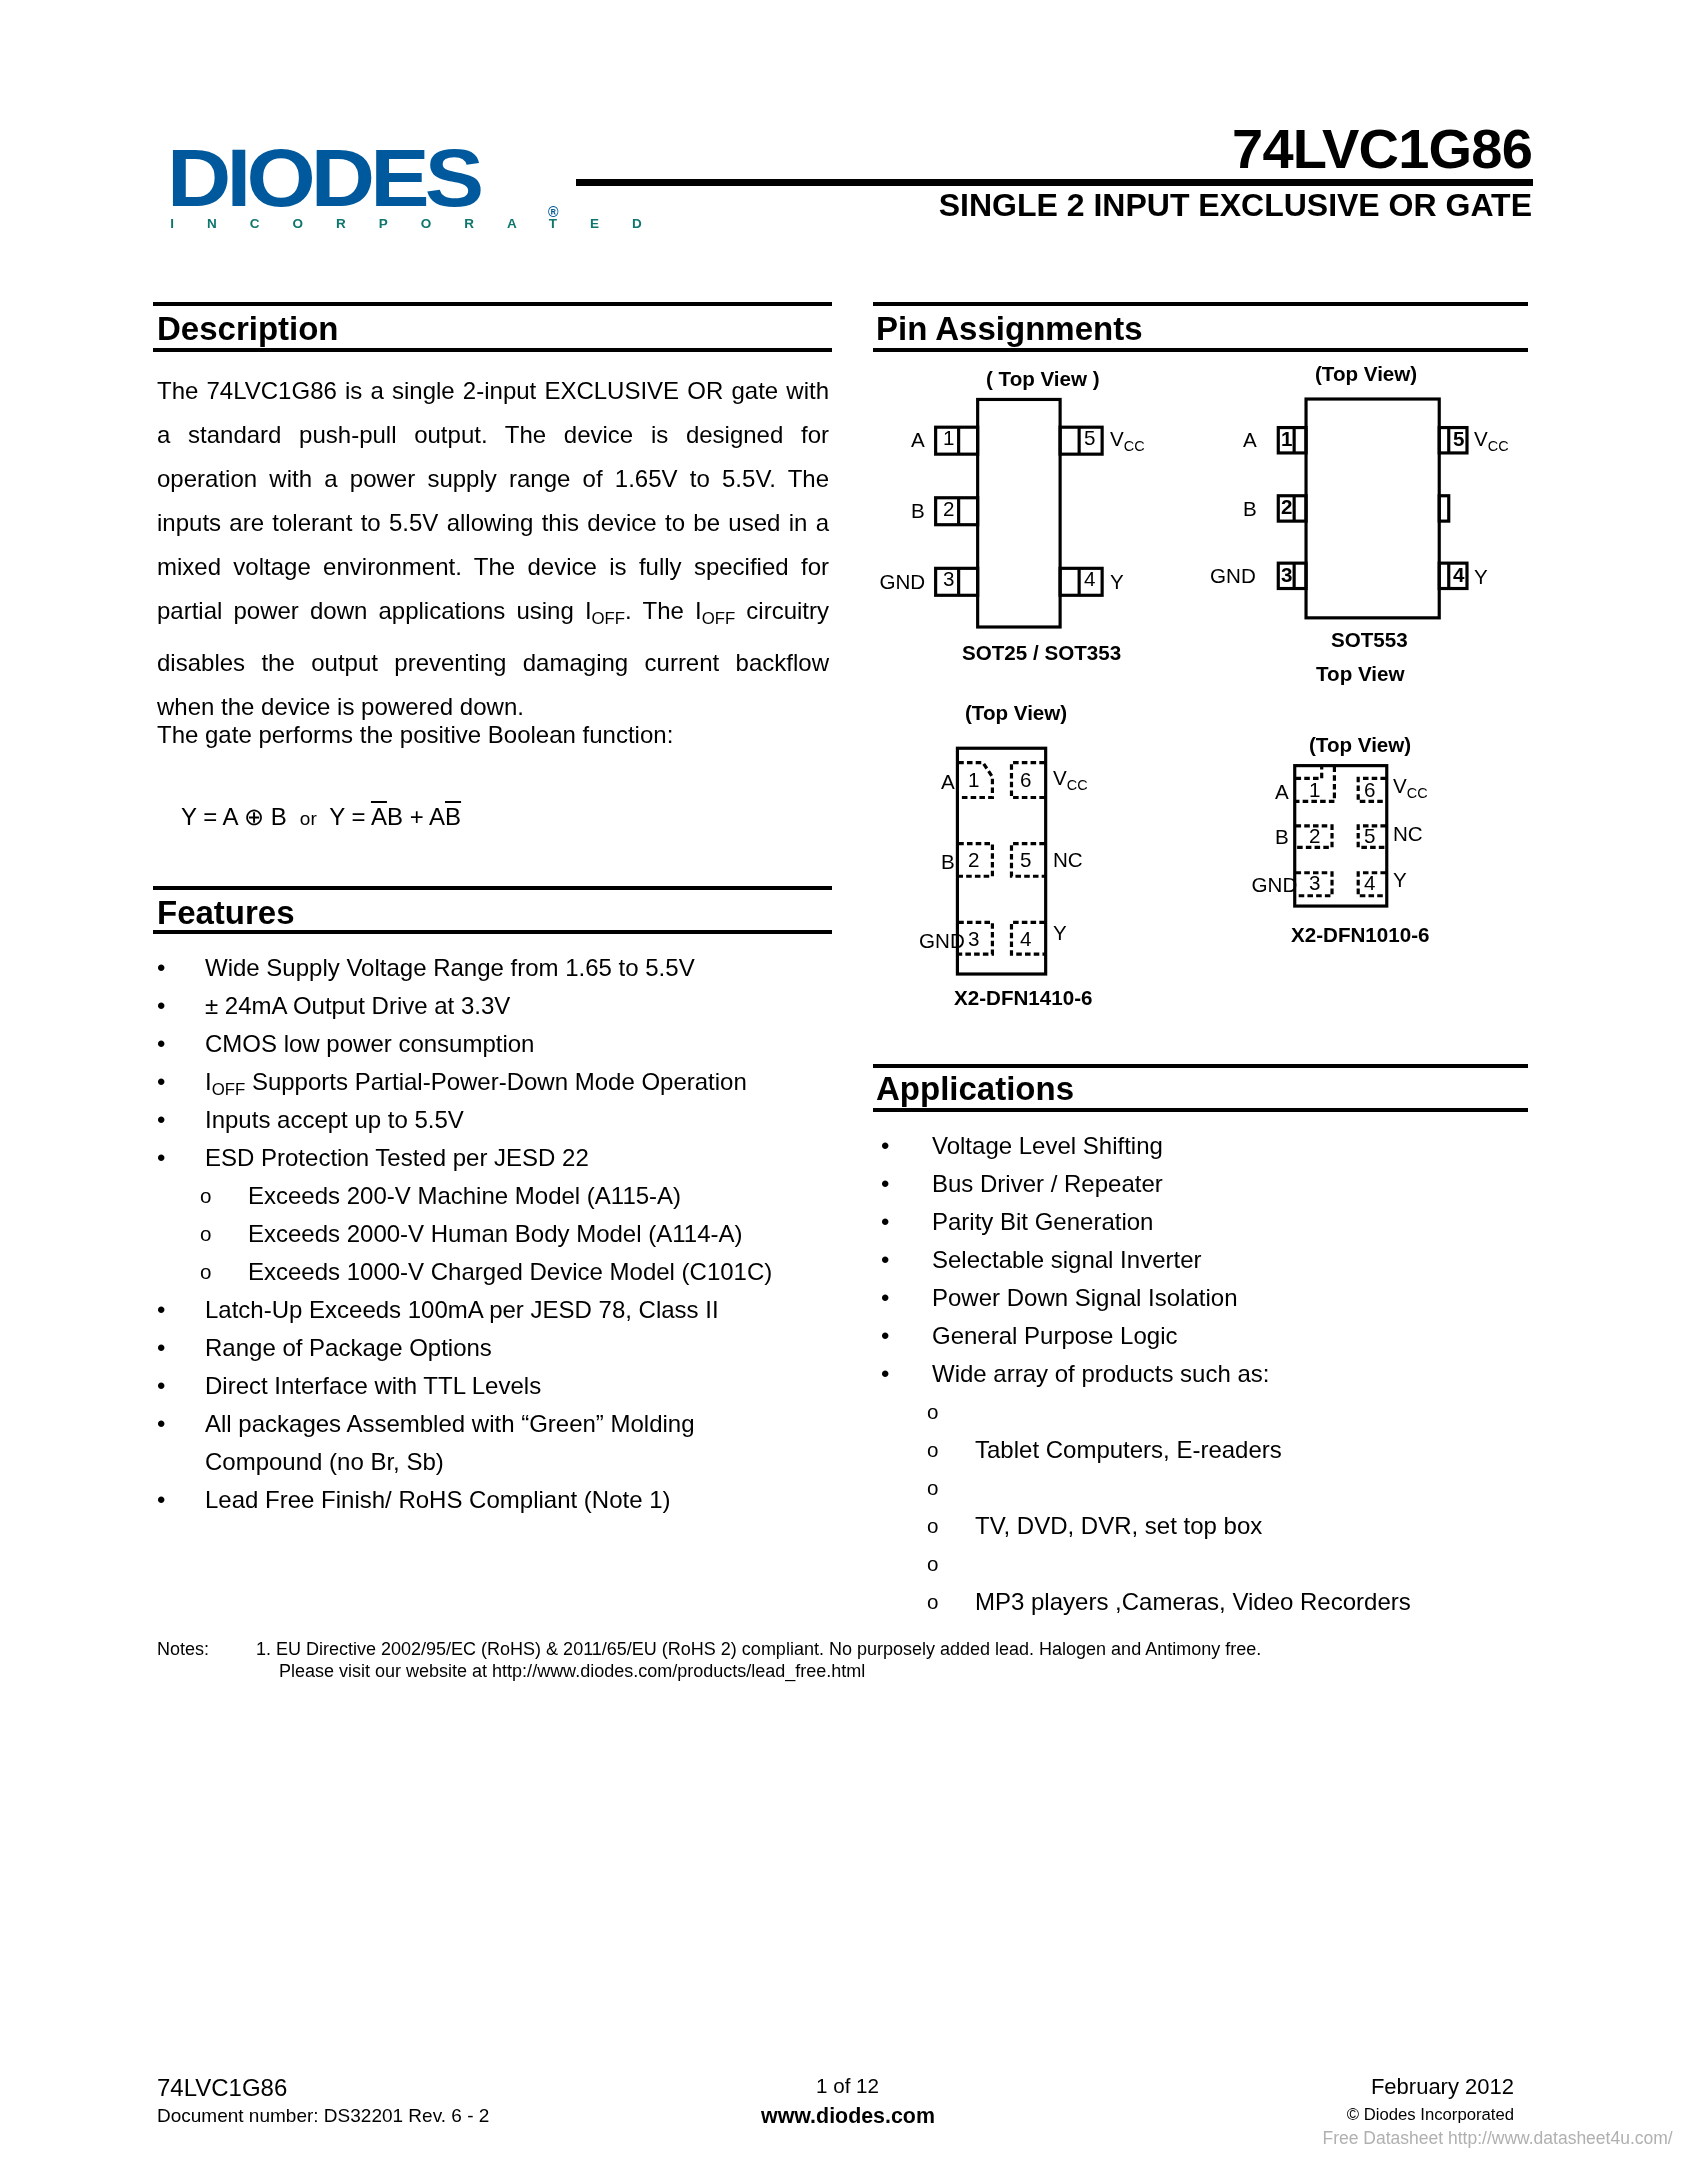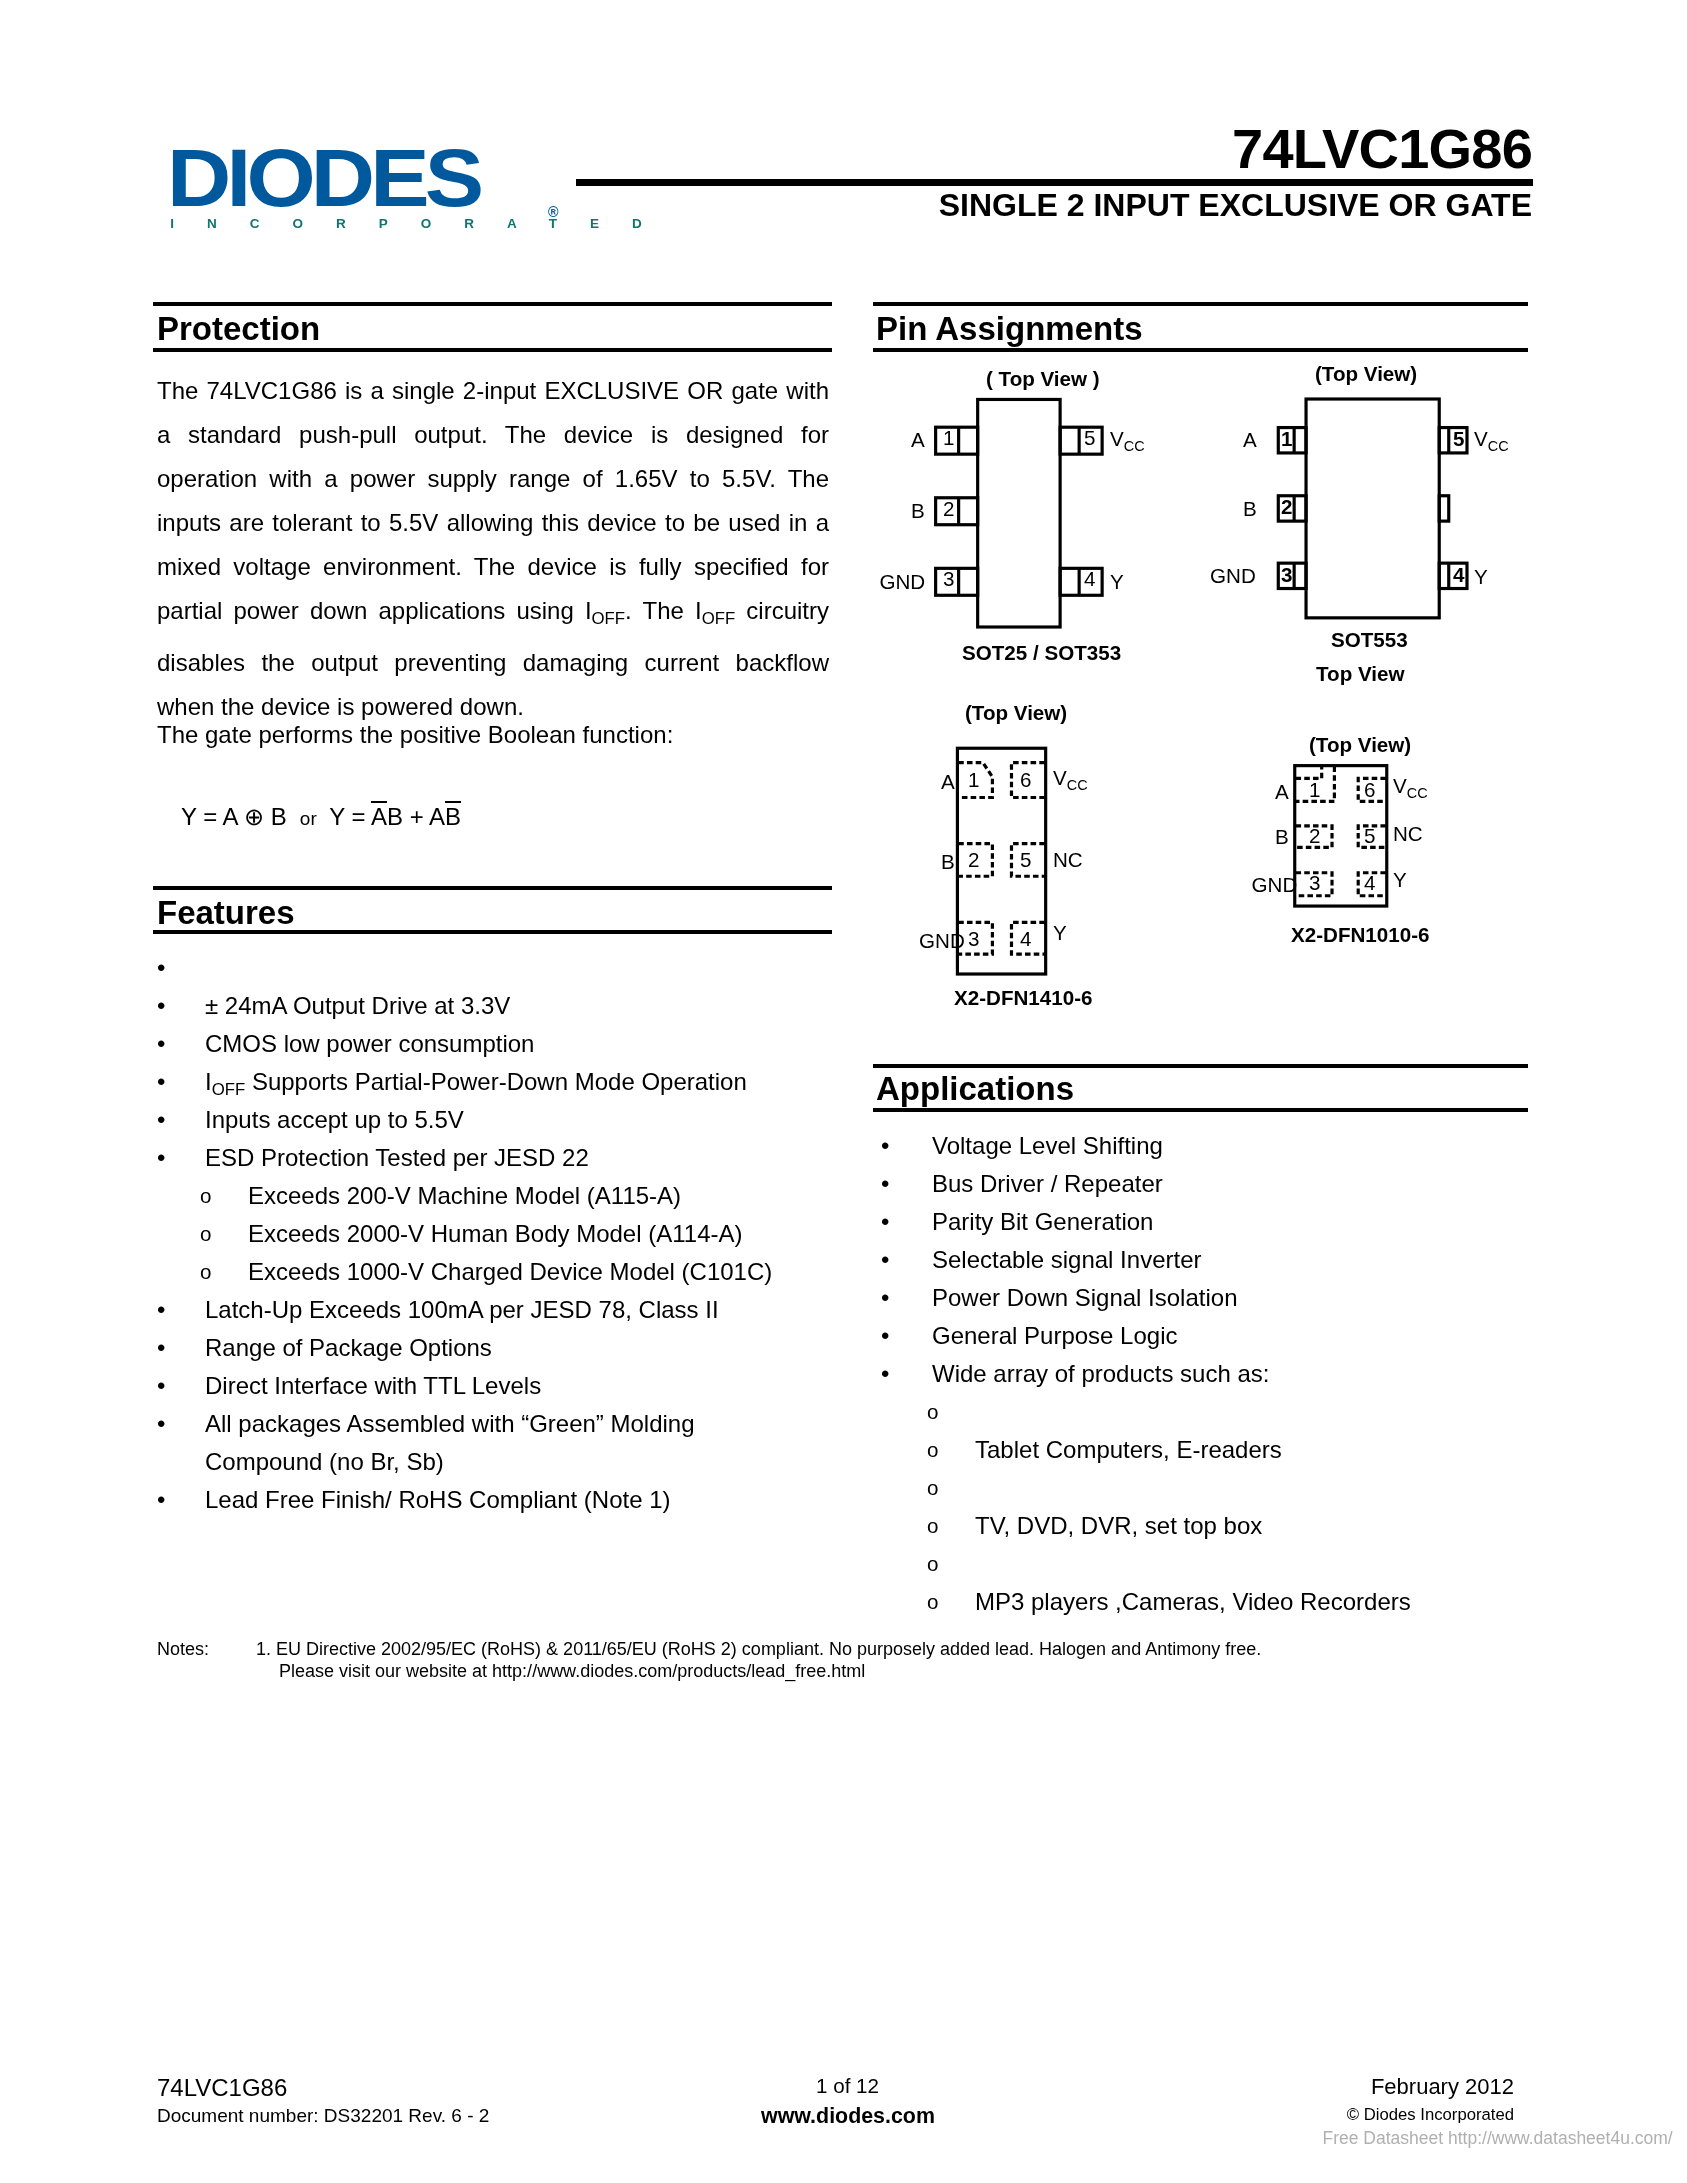--- a/index.html
+++ b/index.html
@@ -35,40 +35,41 @@
 <div class="abs logo">
   <div class="logo-word">DIODES</div>
   <div class="logo-inc">INCORPORATED</div>
   <div class="logo-reg">®</div>
 </div>
 <div class="abs part-title">74LVC1G86</div>
 <div class="abs hdr-rule"></div>
 <div class="abs part-subtitle">SINGLE 2 INPUT EXCLUSIVE OR GATE</div>
 
 <div class="abs sec-rule" style="left:153px;top:302px;width:679px;"></div>
-<div class="abs sec-title" style="left:157px;top:310px;">Protection</div>
+<div class="abs sec-title" style="left:157px;top:310px;">Description</div>
 <div class="abs sec-rule" style="left:153px;top:348px;width:679px;"></div>
 
 <div class="abs body-text" style="left:157px;top:369px;width:672px;">
   <span>The 74LVC1G86 is a single 2-input EXCLUSIVE OR gate with a standard push-pull output. The device is designed for operation with a power supply range of 1.65V to 5.5V. The inputs are tolerant to 5.5V allowing this device to be used in a mixed voltage environment. The device is fully specified for partial power down applications using I</span><sub>OFF</sub><span>. The I</span><sub>OFF</sub><span> circuitry disables the output preventing damaging current backflow when the device is powered down.</span>
 </div>
 <div class="abs" style="left:157px;top:721px;font-size:24px;white-space:nowrap;">The gate performs the positive Boolean function:</div>
 <div class="abs" style="left:181px;top:803px;font-size:24px;white-space:nowrap;">
   <span>Y = A ⊕ B</span>
   <span style="font-size:19px;margin:0 6.4px;">or</span>
   <span>Y = </span><span class="ov">A</span><span>B + A</span><span class="ov">B</span>
 </div>
 
 <div class="abs sec-rule" style="left:153px;top:886px;width:679px;"></div>
 <div class="abs sec-title" style="left:157px;top:894px;">Features</div>
 <div class="abs sec-rule" style="left:153px;top:930px;width:679px;"></div>
 
 <div class="abs list" id="features-list" style="left:157px;top:949px;width:675px;">
     <div class="li" style="height: 38px; line-height: 38px;">
       <span class="bullet" style="left: 0px;">•</span>
+      <span class="txt" style="left: 48px;">Wide Supply Voltage Range from 1.65 to 5.5V</span>
     </div>
     <div class="li" style="height: 38px; line-height: 38px;">
       <span class="bullet" style="left: 0px;">•</span>
       <span class="txt" style="left: 48px;">± 24mA Output Drive at 3.3V</span>
     </div>
     <div class="li" style="height: 38px; line-height: 38px;">
       <span class="bullet" style="left: 0px;">•</span>
       <span class="txt" style="left: 48px;">CMOS low power consumption</span>
     </div>
     <div class="li" style="height: 38px; line-height: 38px;">

